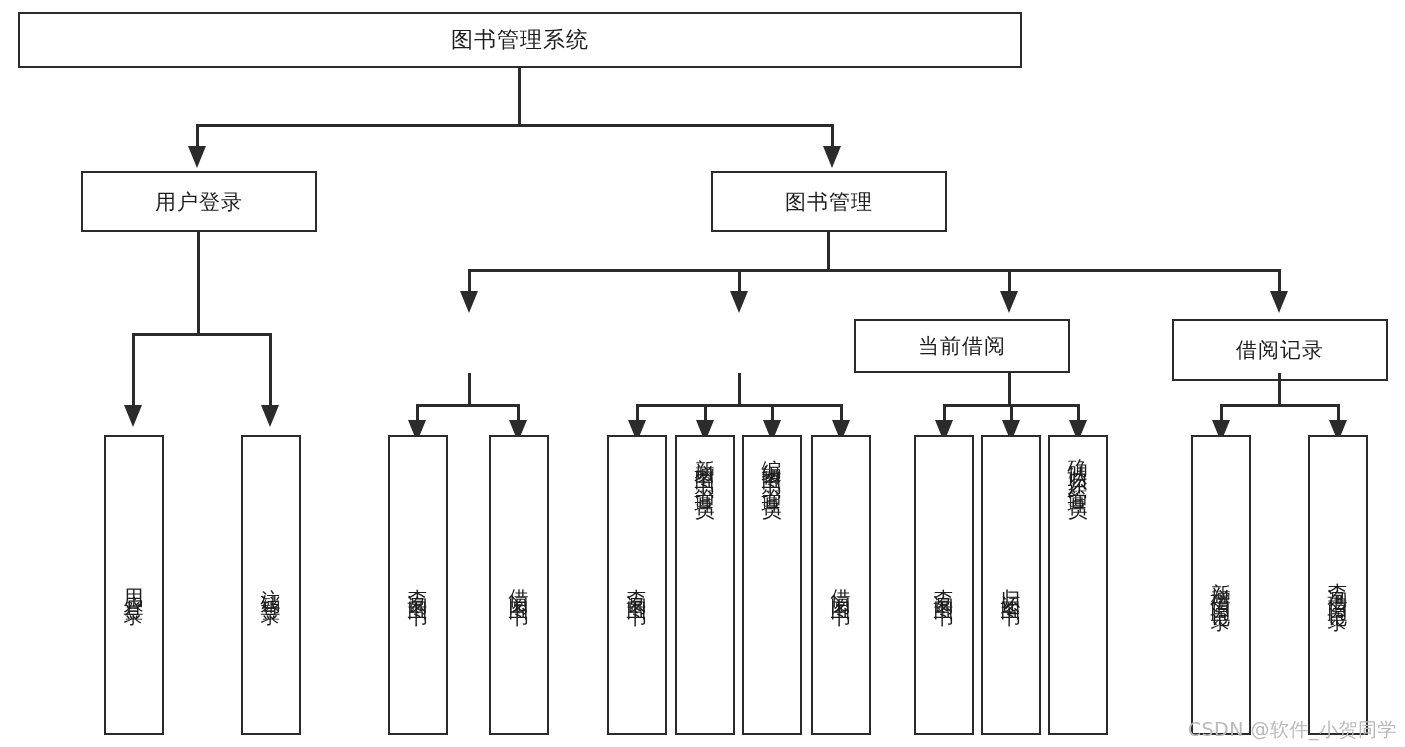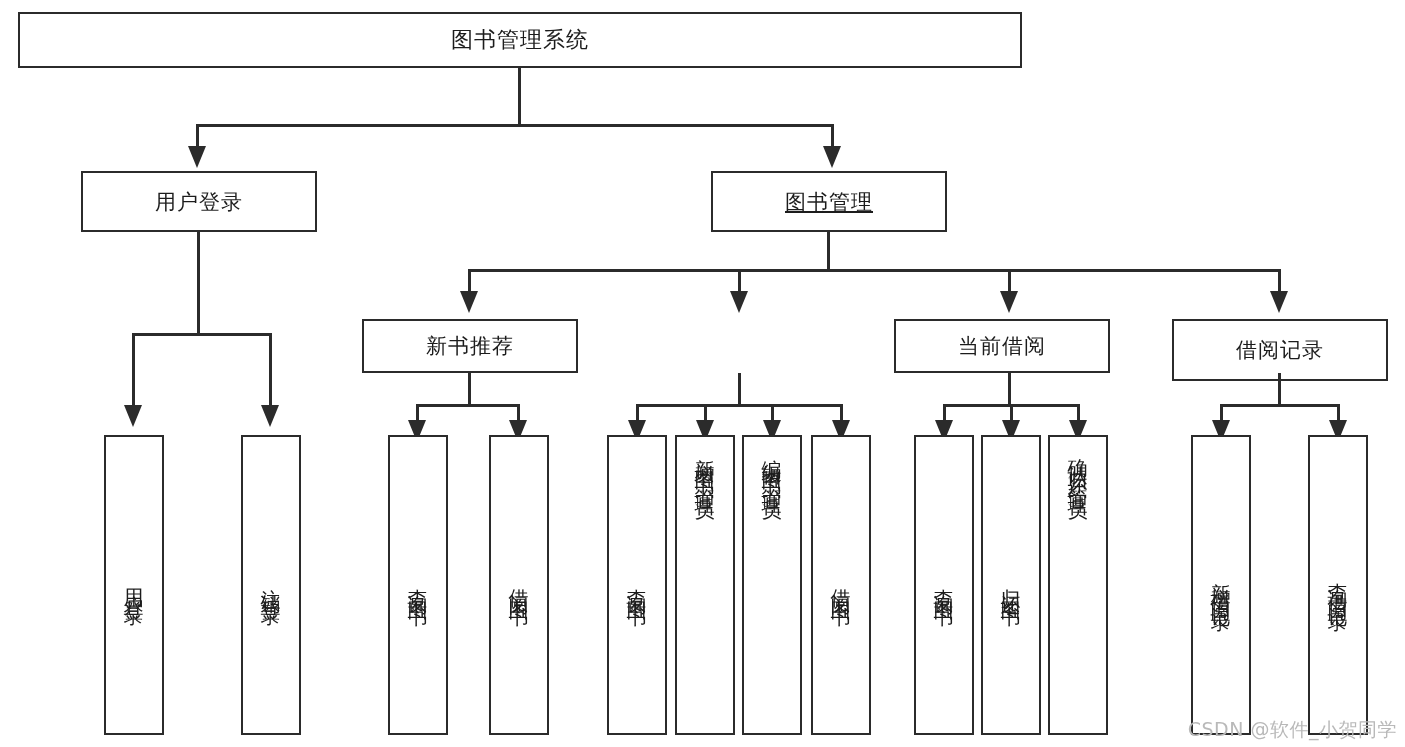--- a/index.html
+++ b/index.html
@@ -111,21 +111,21 @@
   <div class="vline" style="left:196px;top:124px;height:24px;"></div>
   <div class="arrow" style="left:188px;top:146px;"></div>
 
   <div class="vline" style="left:831px;top:124px;height:24px;"></div>
   <div class="arrow" style="left:823px;top:146px;"></div>
 
   <div class="node lvl2" style="left:81px;top:171px;width:236px;height:61px;">
     <span>用户登录</span>
   </div>
 
-  <div class="node lvl2" style="left:711px;top:171px;width:236px;height:61px;text-decoration:underline;">
+  <div class="node lvl2" style="left:711px;top:171px;width:236px;height:61px;">
     <span>图书管理</span>
   </div>
 
   <div class="vline" style="left:197px;top:232px;height:103px;"></div>
   <div class="hline" style="left:132px;top:333px;width:138px;"></div>
   <div class="vline" style="left:132px;top:333px;height:74px;"></div>
   <div class="arrow" style="left:124px;top:405px;"></div>
   <div class="vline" style="left:269px;top:333px;height:74px;"></div>
   <div class="arrow" style="left:261px;top:405px;"></div>
 
@@ -137,26 +137,23 @@
 
   <div class="vline" style="left:738px;top:269px;height:24px;"></div>
   <div class="arrow" style="left:730px;top:291px;"></div>
 
   <div class="vline" style="left:1008px;top:269px;height:24px;"></div>
   <div class="arrow" style="left:1000px;top:291px;"></div>
 
   <div class="vline" style="left:1278px;top:269px;height:24px;"></div>
   <div class="arrow" style="left:1270px;top:291px;"></div>
 
-  <div class="node lvl3" style="left:362px;top:319px;width:216px;height:54px;">
-    <span>新书推荐</span>
-  </div>
-
-
-  <div class="node lvl3" style="left:894px;top:319px;width:216px;height:54px;">
+
+
+  <div class="node lvl3" style="left:854px;top:319px;width:216px;height:54px;">
     <span>当前借阅</span>
   </div>
 
   <div class="node lvl3" style="left:1172px;top:319px;width:216px;height:62px;">
     <span>借阅记录</span>
   </div>
 
   <div class="vline" style="left:468px;top:373px;height:34px;"></div>
   <div class="hline" style="left:416px;top:404px;width:104px;"></div>
   <div class="vline" style="left:416px;top:404px;height:18px;"></div>

